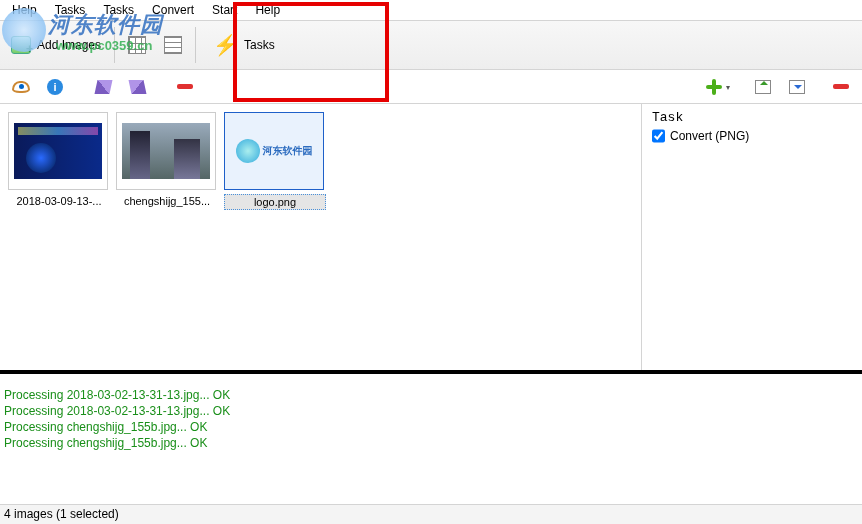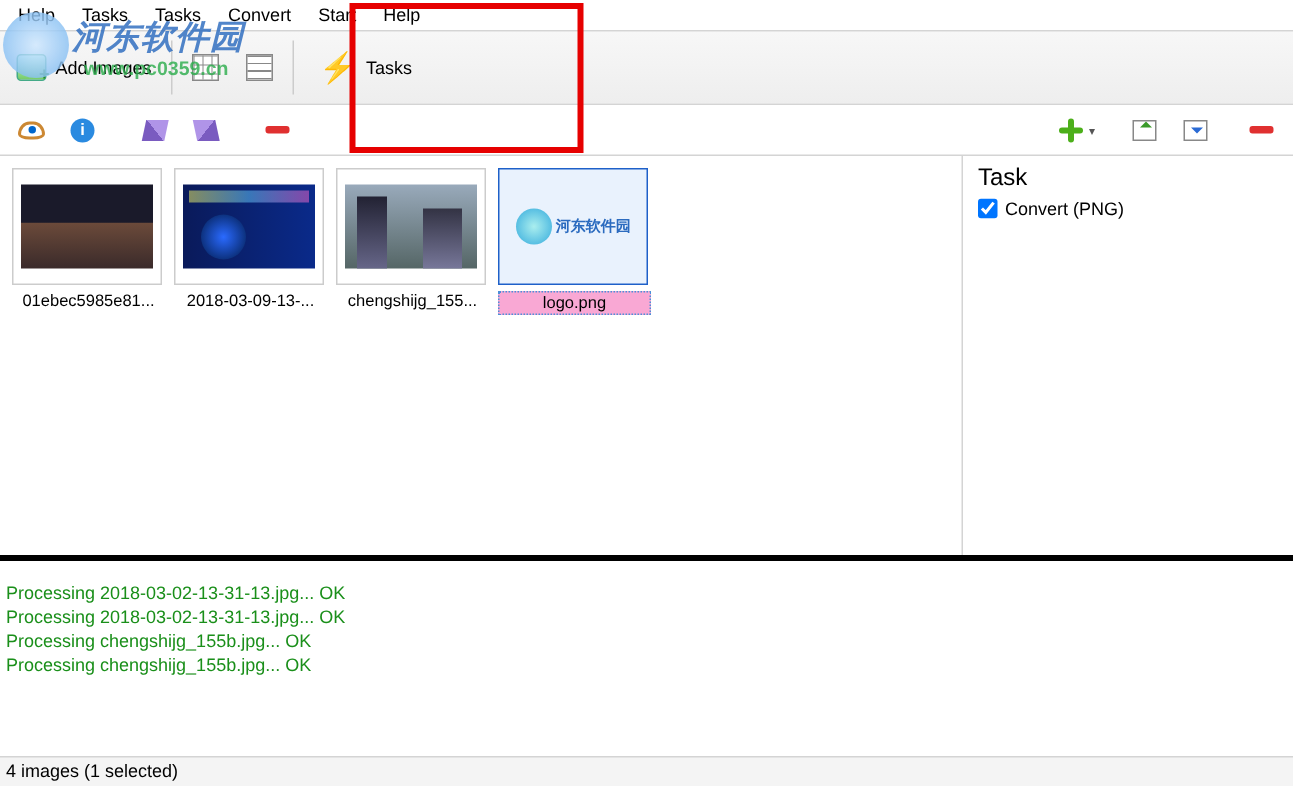--- a/index.html
+++ b/index.html
@@ -16,23 +16,23 @@
 .icon-btn { width: 30px; height: 26px; display: flex; align-items: center; justify-content: center; border: 1px solid transparent; }
 .icon-btn.dd { width: 40px; position: relative; }
 .icon-btn.dd::after { content: "▾"; font-size: 8px; color: #555; position: absolute; right: 3px; top: 8px; }
 .content { display: flex; height: 266px; }
 .thumbs { flex: 1; padding: 8px; display: flex; gap: 6px; align-items: flex-start; border-right: 1px solid #d4d4d4; overflow: hidden; }
 .thumb { width: 102px; text-align: center; }
 .thumb .frame { width: 100px; height: 78px; border: 1px solid #ccc; display: flex; align-items: center; justify-content: center; background: #fff; overflow: hidden; }
 .thumb.sel .frame { border: 1px solid #1e60c9; background: #e9f2fd; }
 .thumb .frame .inner { width: 88px; height: 56px; }
 .thumb .cap { margin-top: 4px; font-size: 11px; white-space: nowrap; overflow: hidden; text-overflow: ellipsis; padding: 1px 2px; }
-.thumb.sel .cap { background: #f9a8d4; border: 1px dotted #4a90d9; }
+.thumb.sel .cap { background: #e5e5e5; border: 1px dotted #4a90d9; }
 .taskpane { width: 220px; padding: 6px 10px; }
-.taskpane .hdr { font-size: 16px; margin-bottom: 4px; }
+.taskpane .hdr { font-size: 13px; margin-bottom: 4px; font-family: Liberation Mono, monospace; }
 .taskpane label { display: flex; gap: 5px; font-size: 12px; margin-top: 2px; }
 .log { border-top: 4px solid #000000; height: 128px; padding: 12px 4px; font-size: 12px; overflow: hidden; }
 .log .line { margin: 2px 0; }
 .log .ok { color: #1a8f1a; }
 .log .done { color: #1a3cc9; }
 .statusbar { position: absolute; bottom: 0; left: 0; right: 0; height: 20px; border-top: 1px solid #d4d4d4; padding: 2px 4px; font-size: 12px; background: #f4f4f4; }
 .watermark { position: absolute; top: 6px; left: 0; width: 200px; height: 58px; pointer-events: none; opacity: 0.82; z-index: 5; }
 .wm-circle { position: absolute; left: 2px; top: 2px; width: 44px; height: 44px; border-radius: 50%; background: radial-gradient(#cfe8ff,#6fb2ef); }
 .wm-txt1 { position: absolute; left: 48px; top: 4px; font-size: 22px; font-weight: bold; color: #2b6bbf; letter-spacing: 1px; font-style: italic; }
 .wm-txt2 { position: absolute; left: 56px; top: 32px; font-size: 13px; color: #2fae4f; font-weight: bold; }
@@ -139,26 +139,20 @@
   <div style="width:6px"></div>
   <div class="icon-btn">
       <span class="i-minus"></span>
     </div>
 </div>
 
 <div class="content">
   <div class="thumbs" id="thumbs">
       <div class="thumb">
         <div class="frame">
-          <div class="inner img1"></div>
-        </div>
-        <div class="cap">01ebec5985e81...</div>
-      </div>
-      <div class="thumb">
-        <div class="frame">
           <div class="inner img2"></div>
         </div>
         <div class="cap">2018-03-09-13-...</div>
       </div>
       <div class="thumb">
         <div class="frame">
           <div class="inner img3"></div>
         </div>
         <div class="cap">chengshijg_155...</div>
       </div>

